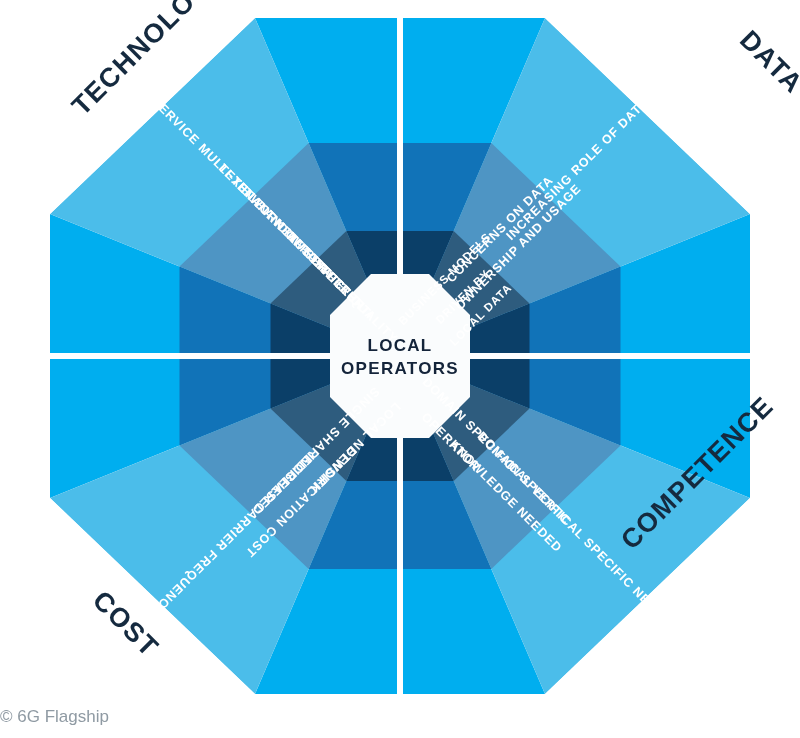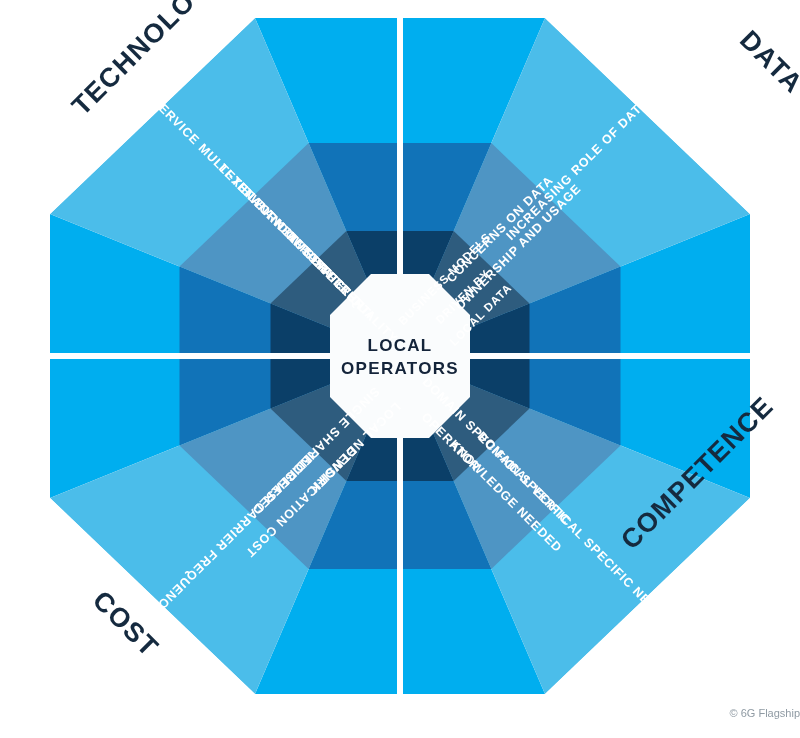--- a/index.html
+++ b/index.html
@@ -56,23 +56,23 @@
     letter-spacing:0.9px;
     text-anchor:middle;
     paint-order:stroke;
   }
   .ring-label.small{ font-size:11.5px; }
   
   #footer-credit{
     position:absolute;
     left:0; right:0;
     top:707px;
-    text-align:right;
+    text-align:left;
     color:#8f9aa3;
-    font-size:11px;
+    font-size:17px;
     font-family:"Liberation Sans", sans-serif;
   }
 </style>
 </head>
 <body>
 
 <div id="stage">
 
   <svg id="diagram" viewBox="0 0 700 676">
     <defs>

